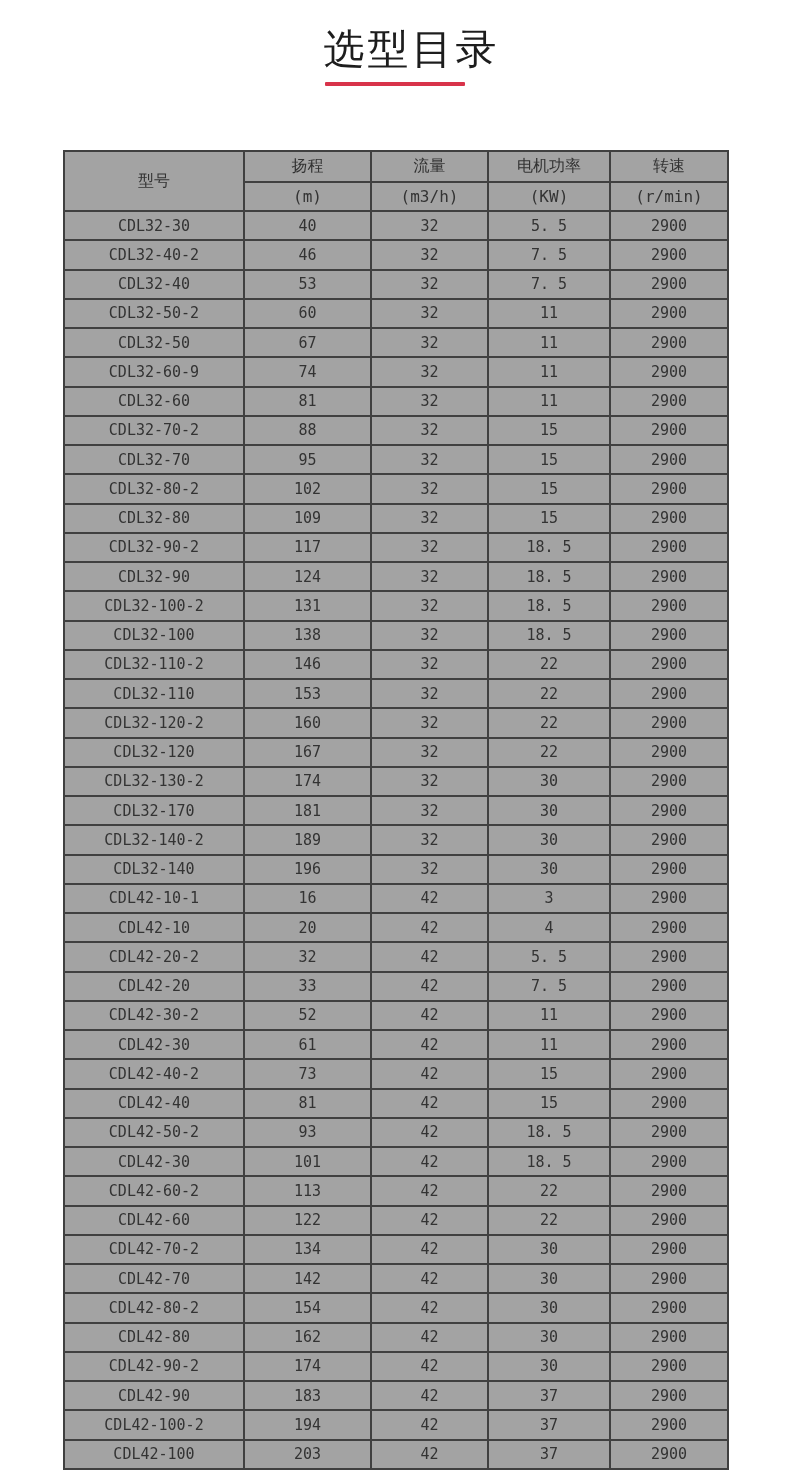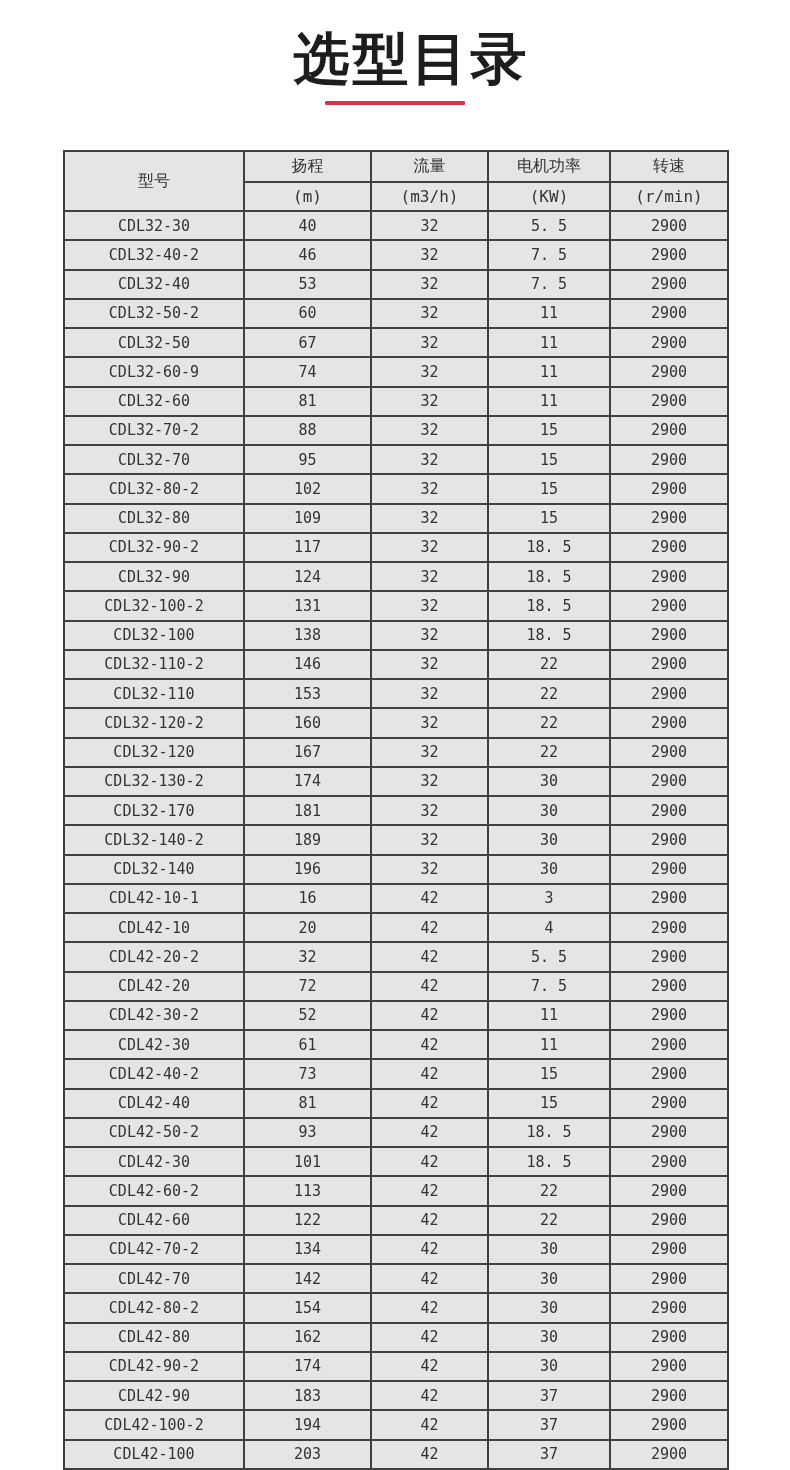--- a/index.html
+++ b/index.html
@@ -10,23 +10,23 @@
   body {
     width: 790px;
     height: 1470px;
     overflow: hidden;
     position: relative;
     font-family: "DejaVu Sans Mono", "Liberation Sans", sans-serif;
   }
   .title {
     margin-top: 24px;
     text-align: center;
-    font-size: 56px;
+    font-size: 41px;
     line-height: 1.25;
-    font-weight: bold;
+    font-weight: normal;
     color: #1d1d1d;
     letter-spacing: 3px;
     font-family: "DejaVu Sans", "Liberation Sans", sans-serif;
     margin-left: 33px;
   }
   .title-underline {
     width: 140px;
     height: 4px;
     margin: 7px auto 0 auto;
     background: #d8334a;
@@ -35,21 +35,21 @@
   .table-wrap {
     position: absolute;
     left: 63px;
     top: 150px;
     width: 664px;
   }
   table.catalog {
     border-collapse: collapse;
     table-layout: fixed;
     width: 100%;
-    background: #e5e5e5;
+    background: #a3a3a3;
     padding-left: 40px;
   }
   table.catalog th, table.catalog td {
     border: 2px solid #404040;
     text-align: center;
     vertical-align: middle;
     padding: 0;
     color: #333333;
     font-weight: normal;
     white-space: nowrap;
@@ -280,21 +280,21 @@
         </tr>
         <tr>
           <td>CDL42-20-2</td>
           <td>32</td>
           <td>42</td>
           <td>5. 5</td>
           <td>2900</td>
         </tr>
         <tr>
           <td>CDL42-20</td>
-          <td>72</td>
+          <td>33</td>
           <td>42</td>
           <td>7. 5</td>
           <td>2900</td>
         </tr>
         <tr>
           <td>CDL42-30-2</td>
           <td>52</td>
           <td>42</td>
           <td>11</td>
           <td>2900</td>

